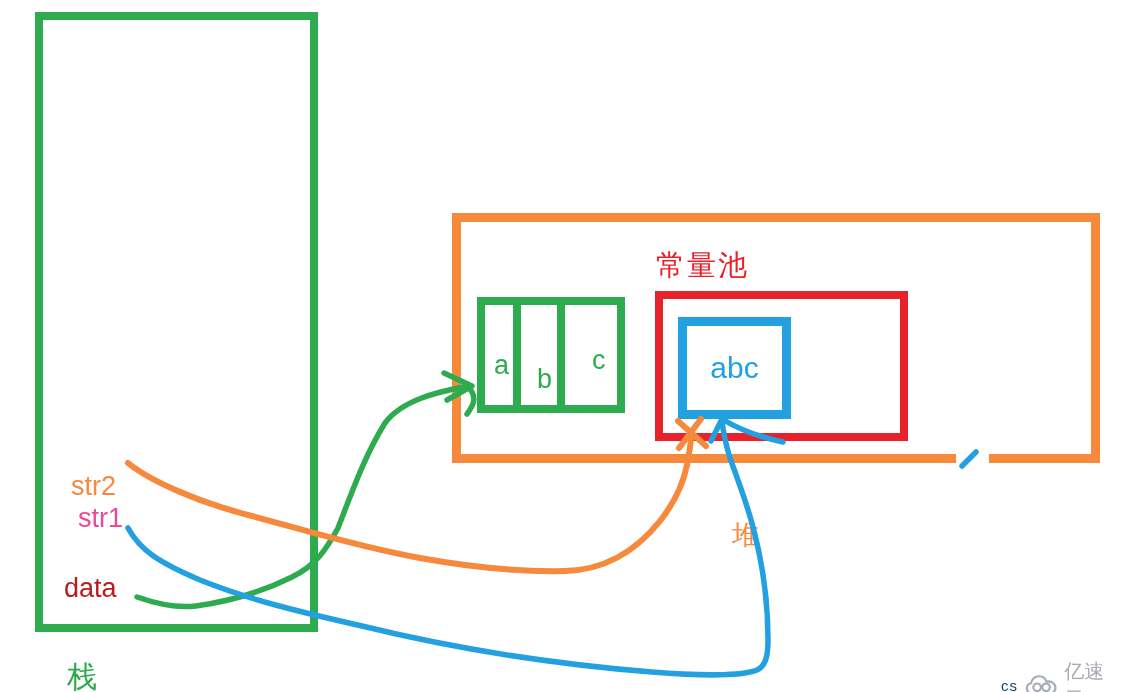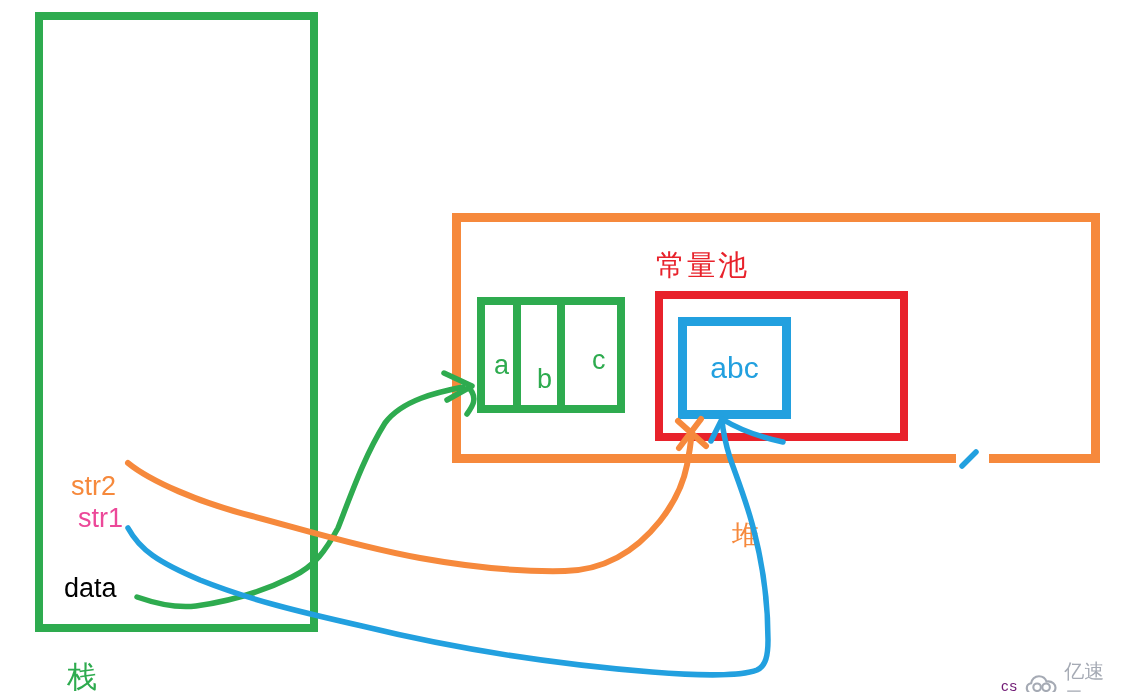--- a/index.html
+++ b/index.html
@@ -25,32 +25,32 @@
   .pool-box    { left: 655px; top: 291px; width: 253px; height: 150px; border: 8px solid #E8222B; }
   .value-box   { left: 678px; top: 317px; width: 113px; height: 102px; border: 9px solid #22A0DF;
                  display: flex; align-items: center; justify-content: center; }
 
   .lbl { position: absolute; white-space: nowrap; line-height: 1; }
   .lbl-zhan   { left: 67px;  top: 662px; font-size: 30px; color: #2EAB4F; }
   .lbl-dui    { left: 732px; top: 522px; font-size: 27px; color: #F6893C; }
   .lbl-pool   { left: 656px; top: 251px; font-size: 29px; color: #E8222B; letter-spacing: 2px; }
   .lbl-str2   { left: 71px;  top: 441px; font-size: 27px; color: #F6893C; margin-top: 32px; }
   .lbl-str1   { left: 78px;  top: 505px; font-size: 27px; color: #ec4899; }
-  .lbl-data   { left: 64px;  top: 575px; font-size: 27px; color: #000000; }
+  .lbl-data   { left: 64px;  top: 575px; font-size: 27px; color: #b91c1c; }
   .lbl-abc    { font-size: 30px; color: #22A0DF; }
   .cell-lbl   { position: absolute; font-size: 27px; color: #2EAB4F; line-height: 1; }
   .cell-a     { left: 9px;  top: 47px; }
   .cell-b     { left: 52px; top: 61px; }
   .cell-c     { left: 107px; top: 42px; }
 
   #arrows { position: absolute; left: 0; top: 0; z-index: 10; pointer-events: none; }
 
   .watermark { position: absolute; left: 1001px; top: 658px; display: flex;
                align-items: center; gap: 7px; }
-  .wm-prefix { font-size: 15px; color: #701a75; letter-spacing: 1px; text-align: center; }
+  .wm-prefix { font-size: 15px; color: #0c4a6e; letter-spacing: 1px; text-align: center; }
   .wm-brand  { font-size: 20px; color: #A5AAB4; }
 </style>
 </head>
 <body>
 
 <div id="canvas">
 
   <div class="box stack-box"></div>
   <div class="lbl lbl-zhan">栈</div>
 

